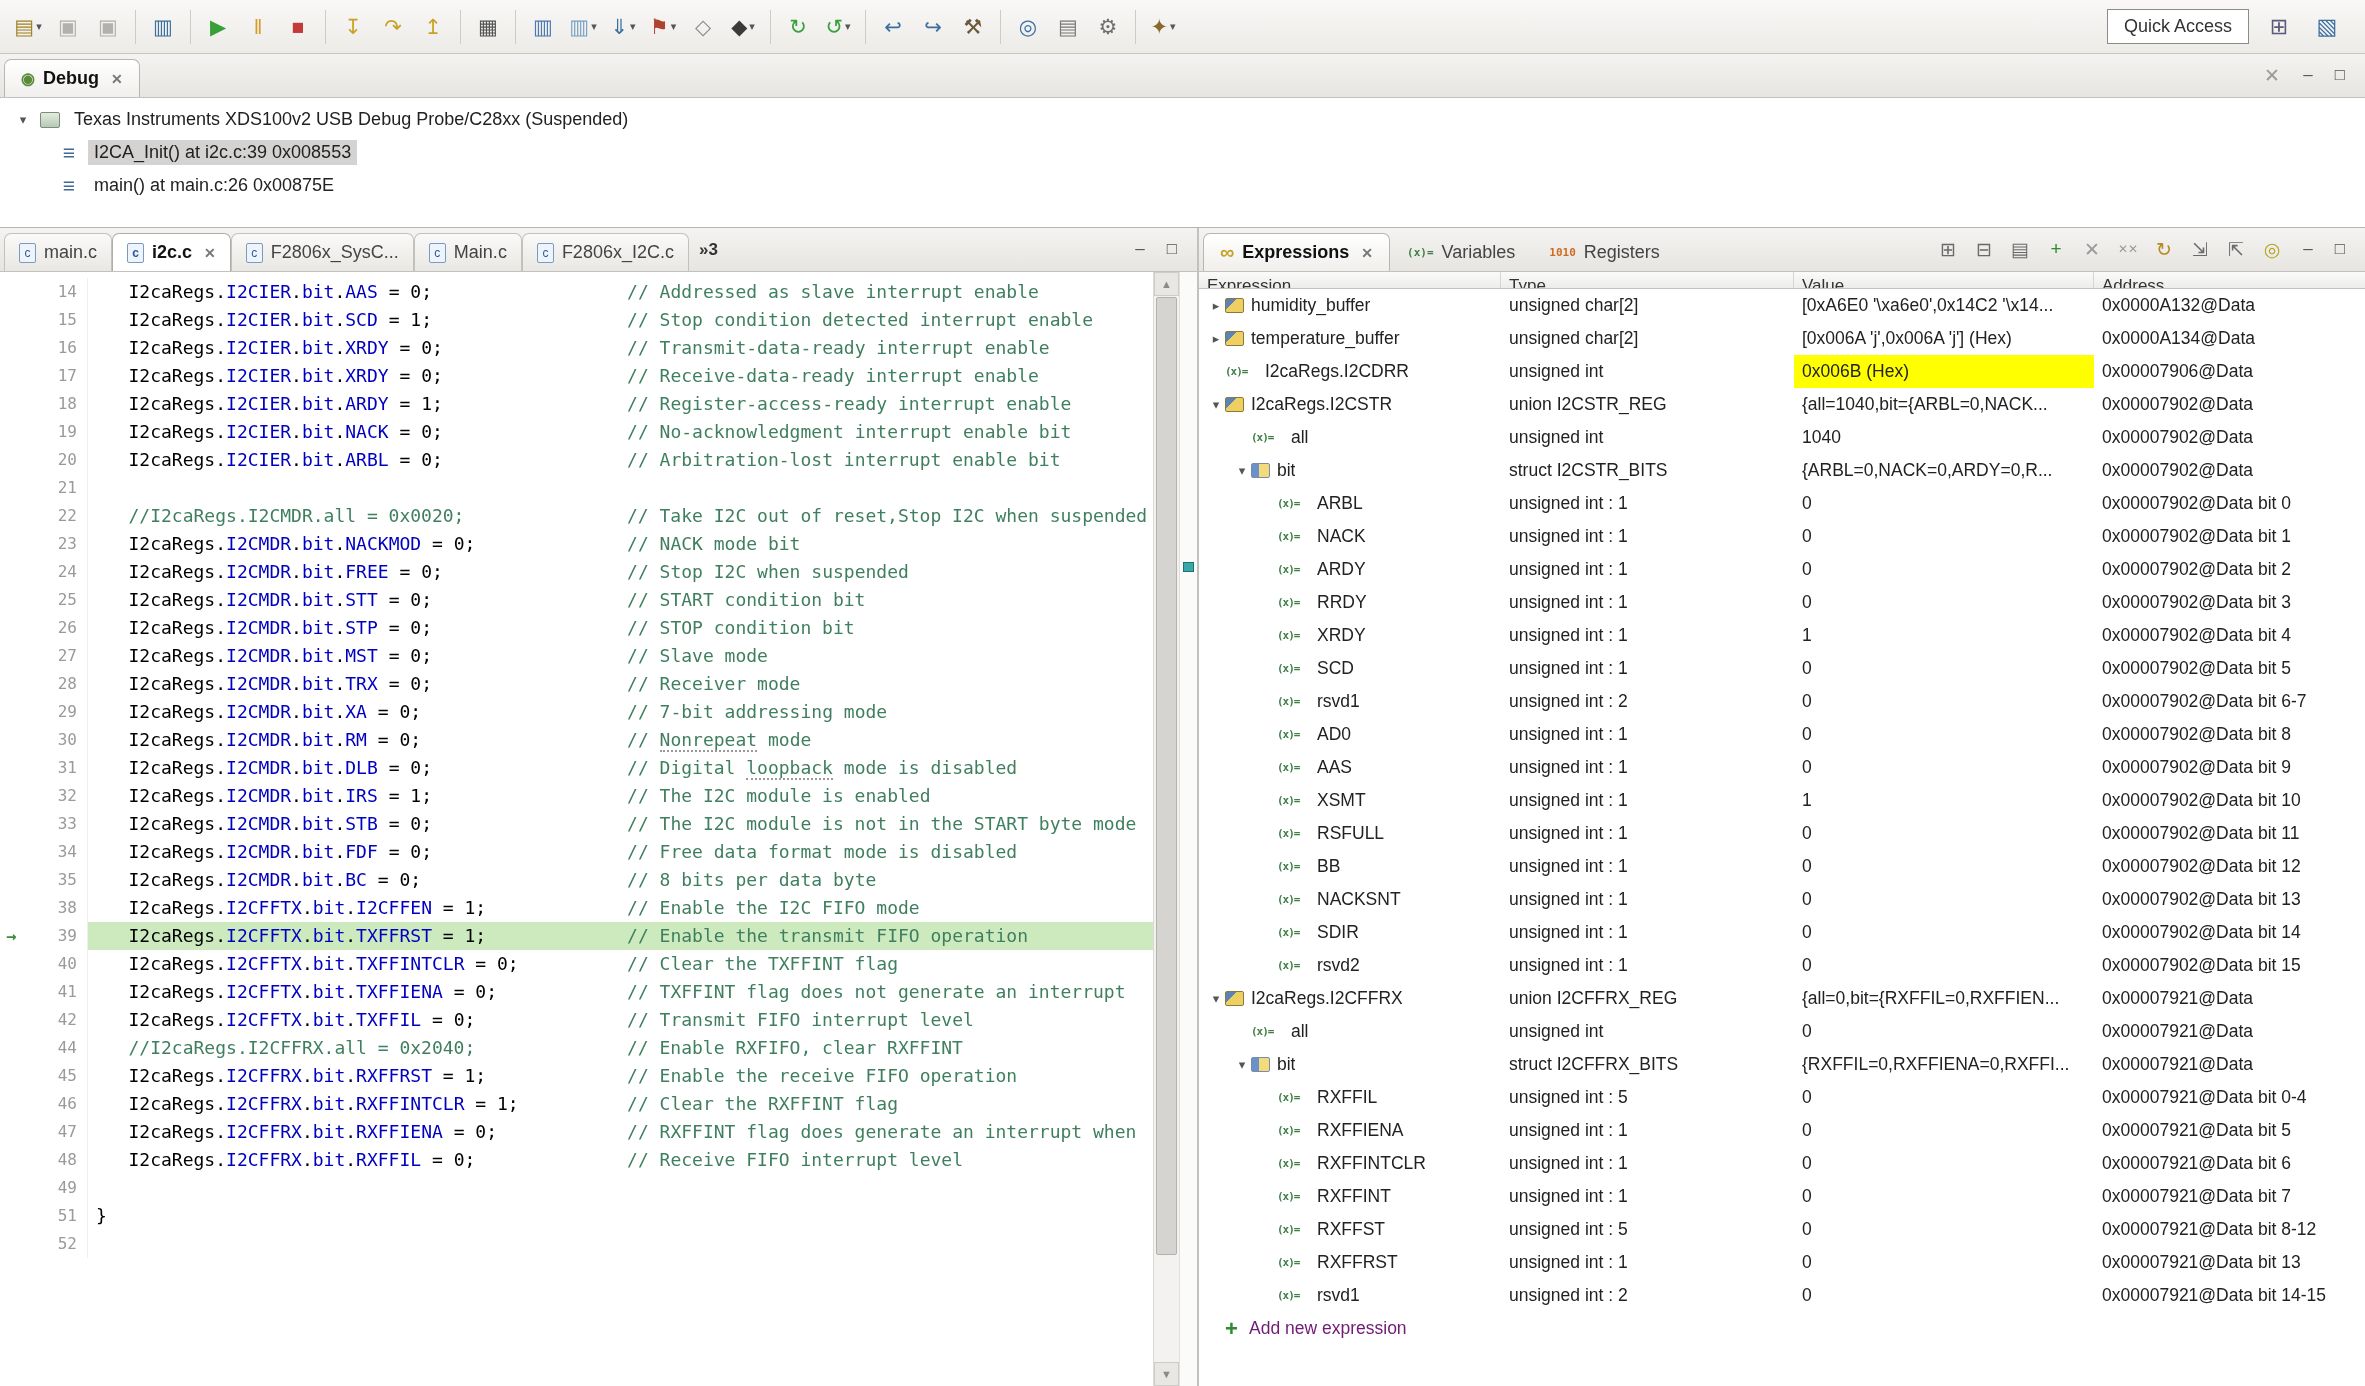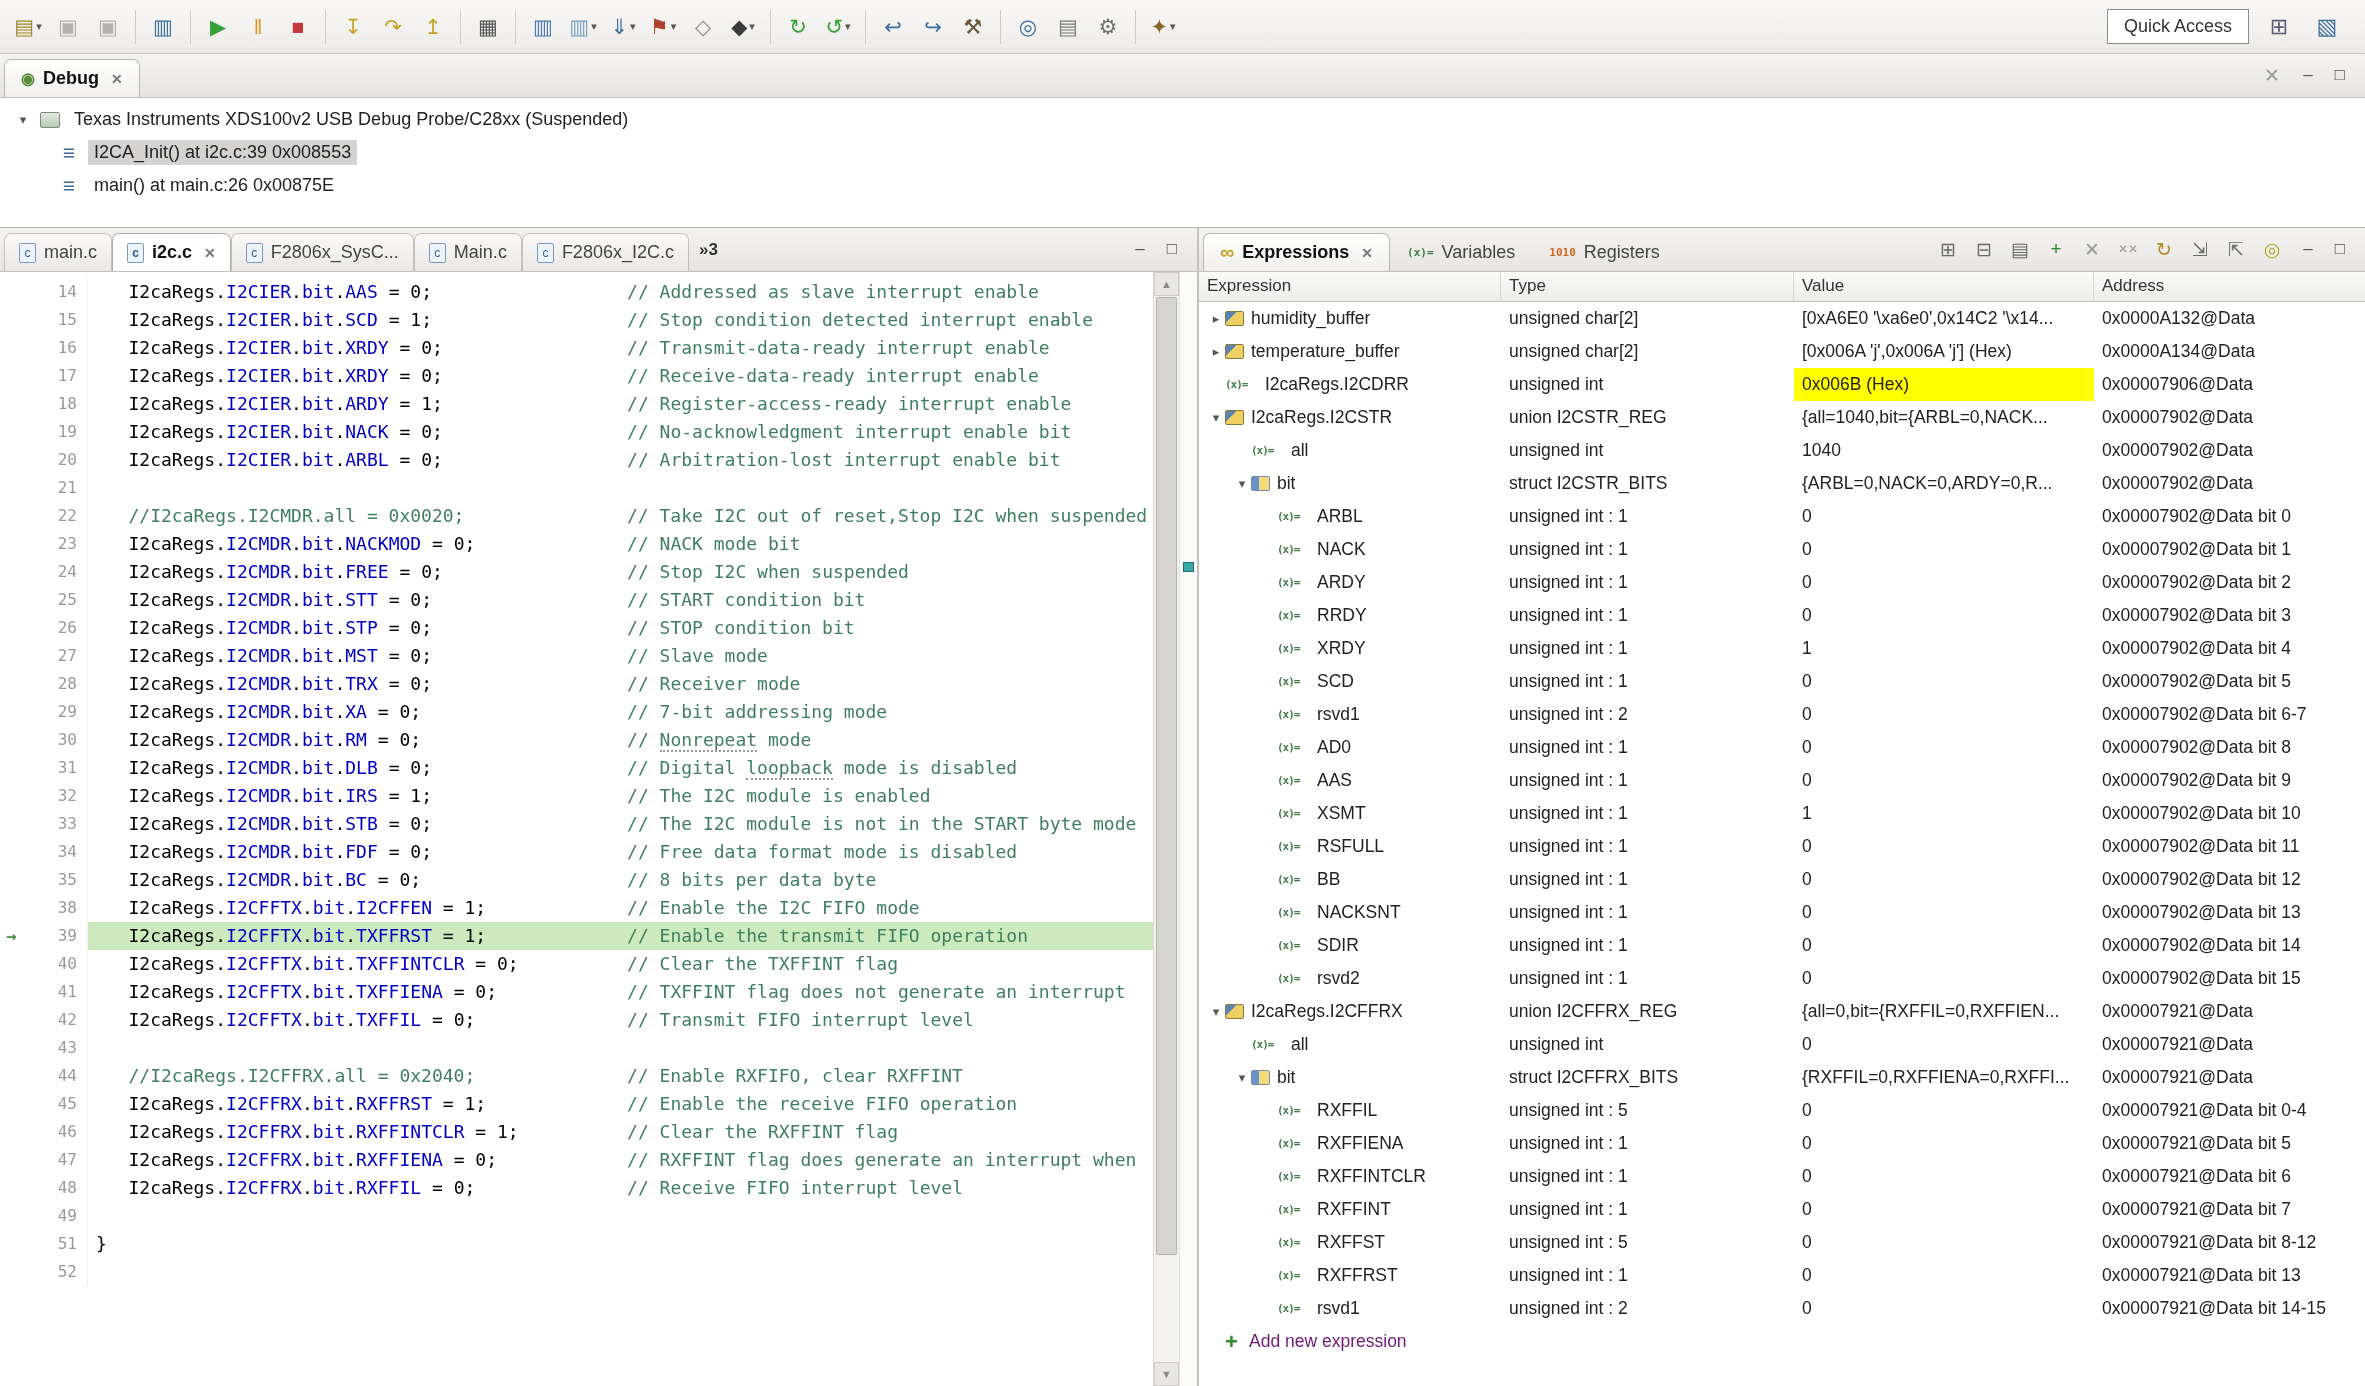--- a/index.html
+++ b/index.html
@@ -72,21 +72,21 @@
   .v-scroll{width:26px;flex:none;background:#f3f2f0;border-left:1px solid #dcdad7;position:relative}
   .sb-arrow{height:24px;display:flex;align-items:center;justify-content:center;font-size:11px;color:#8a8a8a;
     background:#e9e7e4;border:1px solid #cfccc8}
   .sb-arrow.dn{position:absolute;bottom:0;left:0;right:0}
   .sb-thumb{position:absolute;top:25px;left:2px;right:2px;height:86%;background:#d6d4d1;border:1px solid #b5b2ae;border-radius:2px}
   .o-ruler{width:18px;flex:none;background:#fbfbfa;border-left:1px solid #e2e0dd;position:relative}
   .o-mark{position:absolute;top:26%;left:3px;width:11px;height:10px;background:#39a8a8;border:1px solid #1e7272}
 
   
   .expr-pane{flex:1;display:flex;flex-direction:column;background:#fff;overflow:hidden}
-  .expr-header{display:flex;height:30px;background:linear-gradient(#fbfbfa,#ececea);
+  .expr-header{display:flex;height:17px;background:linear-gradient(#fbfbfa,#ececea);
     border-bottom:1px solid #c6c3bf;font-size:17px;color:#333;flex:none}
   .col{padding:4px 8px;border-right:1px solid #d8d5d1;white-space:nowrap;overflow:hidden}
   .col.c0{width:302px}.col.c1{width:293px}.col.c2{width:300px}.col.c3{flex:1;border-right:none}
   .expr-rows{flex:1;overflow:hidden}
   .expr-row{display:flex;height:33px;font-size:17.5px;align-items:stretch}
   .cell{padding:0 8px;display:flex;align-items:center;white-space:nowrap;overflow:hidden}
   .cell.c0{width:302px;flex:none;padding-left:4px}
   .cell.c1{width:293px;flex:none}
   .cell.c2{width:300px;flex:none}
   .cell.c3{flex:1}
@@ -301,21 +301,20 @@
           <div class="cline"><span class="cl-margin"></span><span class="cl-num">31</span><span class="cl-code"><span class="sg-p">   I2caRegs.</span><span class="sg-f">I2CMDR</span><span class="sg-p">.</span><span class="sg-f">bit</span><span class="sg-p">.</span><span class="sg-f">DLB</span><span class="sg-p"> = 0;                  </span><span class="sg-c">// Digital </span><span class="sg-u">loopback</span><span class="sg-c"> mode is disabled</span></span></div>
           <div class="cline"><span class="cl-margin"></span><span class="cl-num">32</span><span class="cl-code"><span class="sg-p">   I2caRegs.</span><span class="sg-f">I2CMDR</span><span class="sg-p">.</span><span class="sg-f">bit</span><span class="sg-p">.</span><span class="sg-f">IRS</span><span class="sg-p"> = 1;                  </span><span class="sg-c">// The I2C module is enabled</span></span></div>
           <div class="cline"><span class="cl-margin"></span><span class="cl-num">33</span><span class="cl-code"><span class="sg-p">   I2caRegs.</span><span class="sg-f">I2CMDR</span><span class="sg-p">.</span><span class="sg-f">bit</span><span class="sg-p">.</span><span class="sg-f">STB</span><span class="sg-p"> = 0;                  </span><span class="sg-c">// The I2C module is not in the START byte mode</span></span></div>
           <div class="cline"><span class="cl-margin"></span><span class="cl-num">34</span><span class="cl-code"><span class="sg-p">   I2caRegs.</span><span class="sg-f">I2CMDR</span><span class="sg-p">.</span><span class="sg-f">bit</span><span class="sg-p">.</span><span class="sg-f">FDF</span><span class="sg-p"> = 0;                  </span><span class="sg-c">// Free data format mode is disabled</span></span></div>
           <div class="cline"><span class="cl-margin"></span><span class="cl-num">35</span><span class="cl-code"><span class="sg-p">   I2caRegs.</span><span class="sg-f">I2CMDR</span><span class="sg-p">.</span><span class="sg-f">bit</span><span class="sg-p">.</span><span class="sg-f">BC</span><span class="sg-p"> = 0;                   </span><span class="sg-c">// 8 bits per data byte</span></span></div>
           <div class="cline"><span class="cl-margin"></span><span class="cl-num">38</span><span class="cl-code"><span class="sg-p">   I2caRegs.</span><span class="sg-f">I2CFFTX</span><span class="sg-p">.</span><span class="sg-f">bit</span><span class="sg-p">.</span><span class="sg-f">I2CFFEN</span><span class="sg-p"> = 1;             </span><span class="sg-c">// Enable the I2C FIFO mode</span></span></div>
           <div class="cline cur"><span class="cl-margin"><span class="pc-arrow">→</span></span><span class="cl-num">39</span><span class="cl-code"><span class="sg-p">   I2caRegs.</span><span class="sg-f">I2CFFTX</span><span class="sg-p">.</span><span class="sg-f">bit</span><span class="sg-p">.</span><span class="sg-f">TXFFRST</span><span class="sg-p"> = 1;             </span><span class="sg-c">// Enable the transmit FIFO operation</span></span></div>
           <div class="cline"><span class="cl-margin"></span><span class="cl-num">40</span><span class="cl-code"><span class="sg-p">   I2caRegs.</span><span class="sg-f">I2CFFTX</span><span class="sg-p">.</span><span class="sg-f">bit</span><span class="sg-p">.</span><span class="sg-f">TXFFINTCLR</span><span class="sg-p"> = 0;          </span><span class="sg-c">// Clear the TXFFINT flag</span></span></div>
           <div class="cline"><span class="cl-margin"></span><span class="cl-num">41</span><span class="cl-code"><span class="sg-p">   I2caRegs.</span><span class="sg-f">I2CFFTX</span><span class="sg-p">.</span><span class="sg-f">bit</span><span class="sg-p">.</span><span class="sg-f">TXFFIENA</span><span class="sg-p"> = 0;            </span><span class="sg-c">// TXFFINT flag does not generate an interrupt</span></span></div>
           <div class="cline"><span class="cl-margin"></span><span class="cl-num">42</span><span class="cl-code"><span class="sg-p">   I2caRegs.</span><span class="sg-f">I2CFFTX</span><span class="sg-p">.</span><span class="sg-f">bit</span><span class="sg-p">.</span><span class="sg-f">TXFFIL</span><span class="sg-p"> = 0;              </span><span class="sg-c">// Transmit FIFO interrupt level</span></span></div>
-          <div class="cline"><span class="cl-margin"></span><span class="cl-num">43</span><span class="cl-code"></span></div>
           <div class="cline"><span class="cl-margin"></span><span class="cl-num">44</span><span class="cl-code"><span class="sg-c">   //I2caRegs.I2CFFRX.all = 0x2040;              // Enable RXFIFO, clear RXFFINT</span></span></div>
           <div class="cline"><span class="cl-margin"></span><span class="cl-num">45</span><span class="cl-code"><span class="sg-p">   I2caRegs.</span><span class="sg-f">I2CFFRX</span><span class="sg-p">.</span><span class="sg-f">bit</span><span class="sg-p">.</span><span class="sg-f">RXFFRST</span><span class="sg-p"> = 1;             </span><span class="sg-c">// Enable the receive FIFO operation</span></span></div>
           <div class="cline"><span class="cl-margin"></span><span class="cl-num">46</span><span class="cl-code"><span class="sg-p">   I2caRegs.</span><span class="sg-f">I2CFFRX</span><span class="sg-p">.</span><span class="sg-f">bit</span><span class="sg-p">.</span><span class="sg-f">RXFFINTCLR</span><span class="sg-p"> = 1;          </span><span class="sg-c">// Clear the RXFFINT flag</span></span></div>
           <div class="cline"><span class="cl-margin"></span><span class="cl-num">47</span><span class="cl-code"><span class="sg-p">   I2caRegs.</span><span class="sg-f">I2CFFRX</span><span class="sg-p">.</span><span class="sg-f">bit</span><span class="sg-p">.</span><span class="sg-f">RXFFIENA</span><span class="sg-p"> = 0;            </span><span class="sg-c">// RXFFINT flag does generate an interrupt when</span></span></div>
           <div class="cline"><span class="cl-margin"></span><span class="cl-num">48</span><span class="cl-code"><span class="sg-p">   I2caRegs.</span><span class="sg-f">I2CFFRX</span><span class="sg-p">.</span><span class="sg-f">bit</span><span class="sg-p">.</span><span class="sg-f">RXFFIL</span><span class="sg-p"> = 0;              </span><span class="sg-c">// Receive FIFO interrupt level</span></span></div>
           <div class="cline"><span class="cl-margin"></span><span class="cl-num">49</span><span class="cl-code"></span></div>
           <div class="cline"><span class="cl-margin"></span><span class="cl-num">51</span><span class="cl-code"><span class="sg-p">}</span></span></div>
           <div class="cline"><span class="cl-margin"></span><span class="cl-num">52</span><span class="cl-code"></span></div>
         </div>
       <div class="v-scroll">

